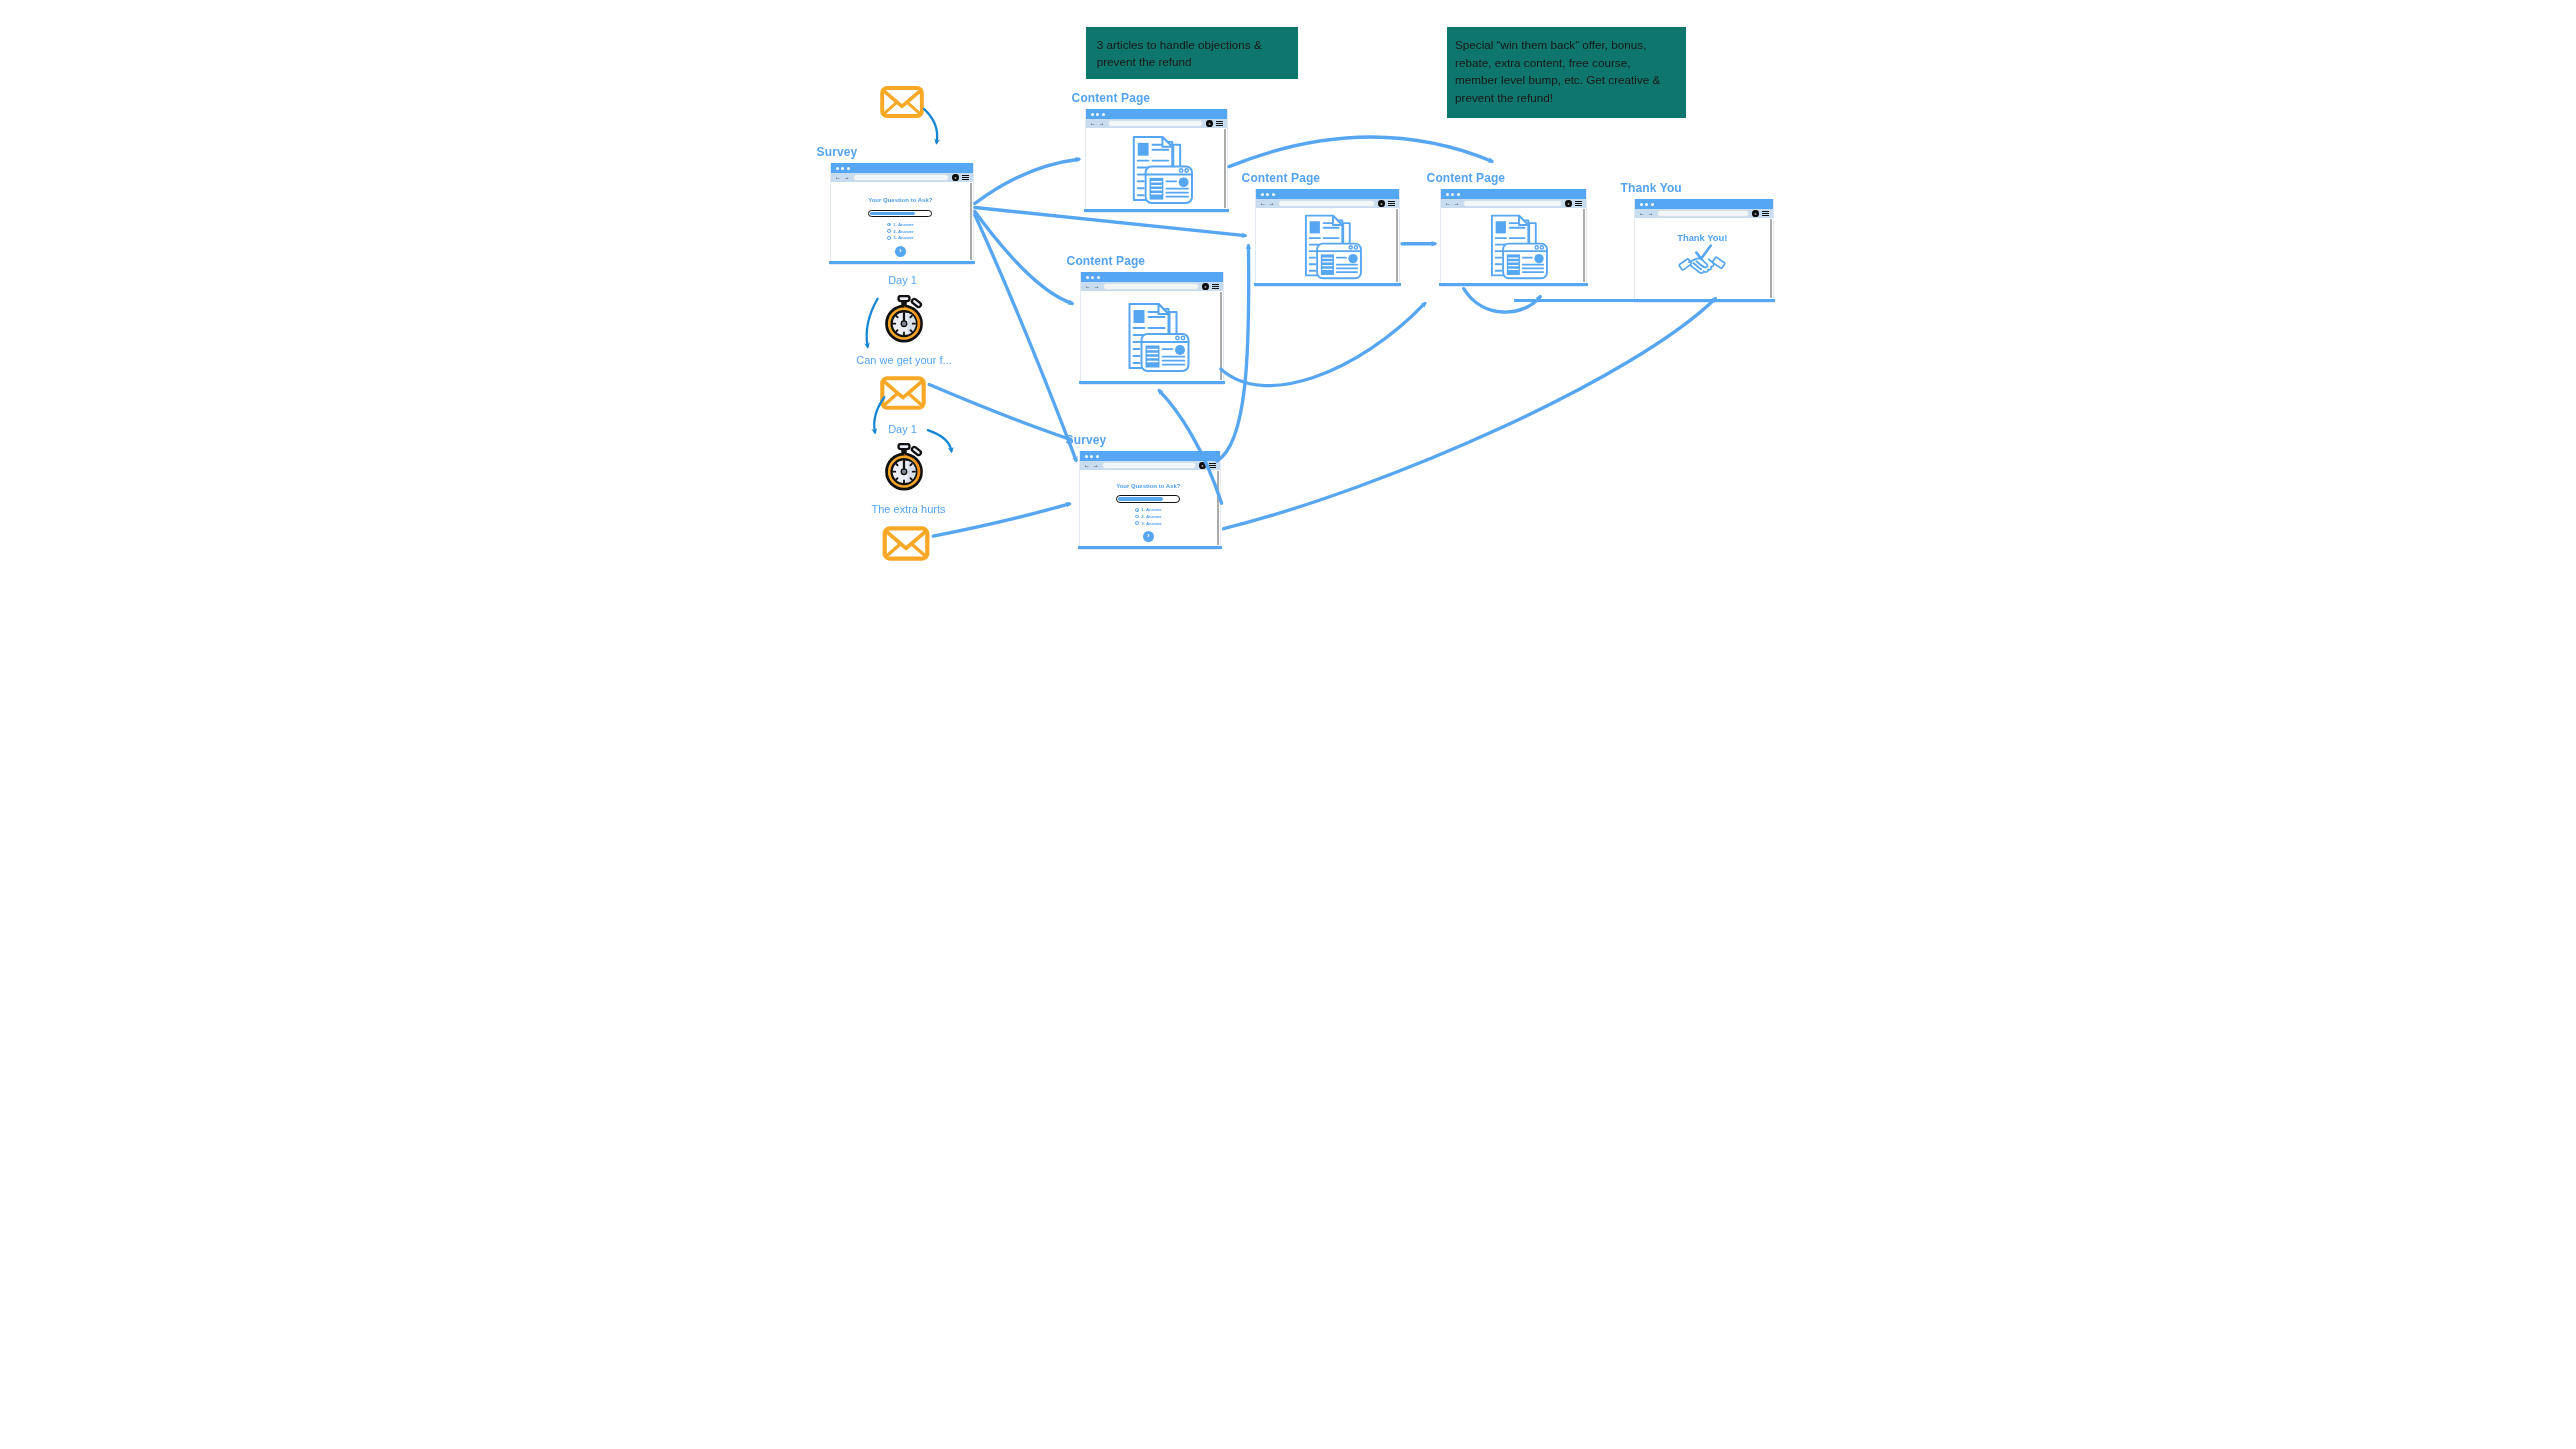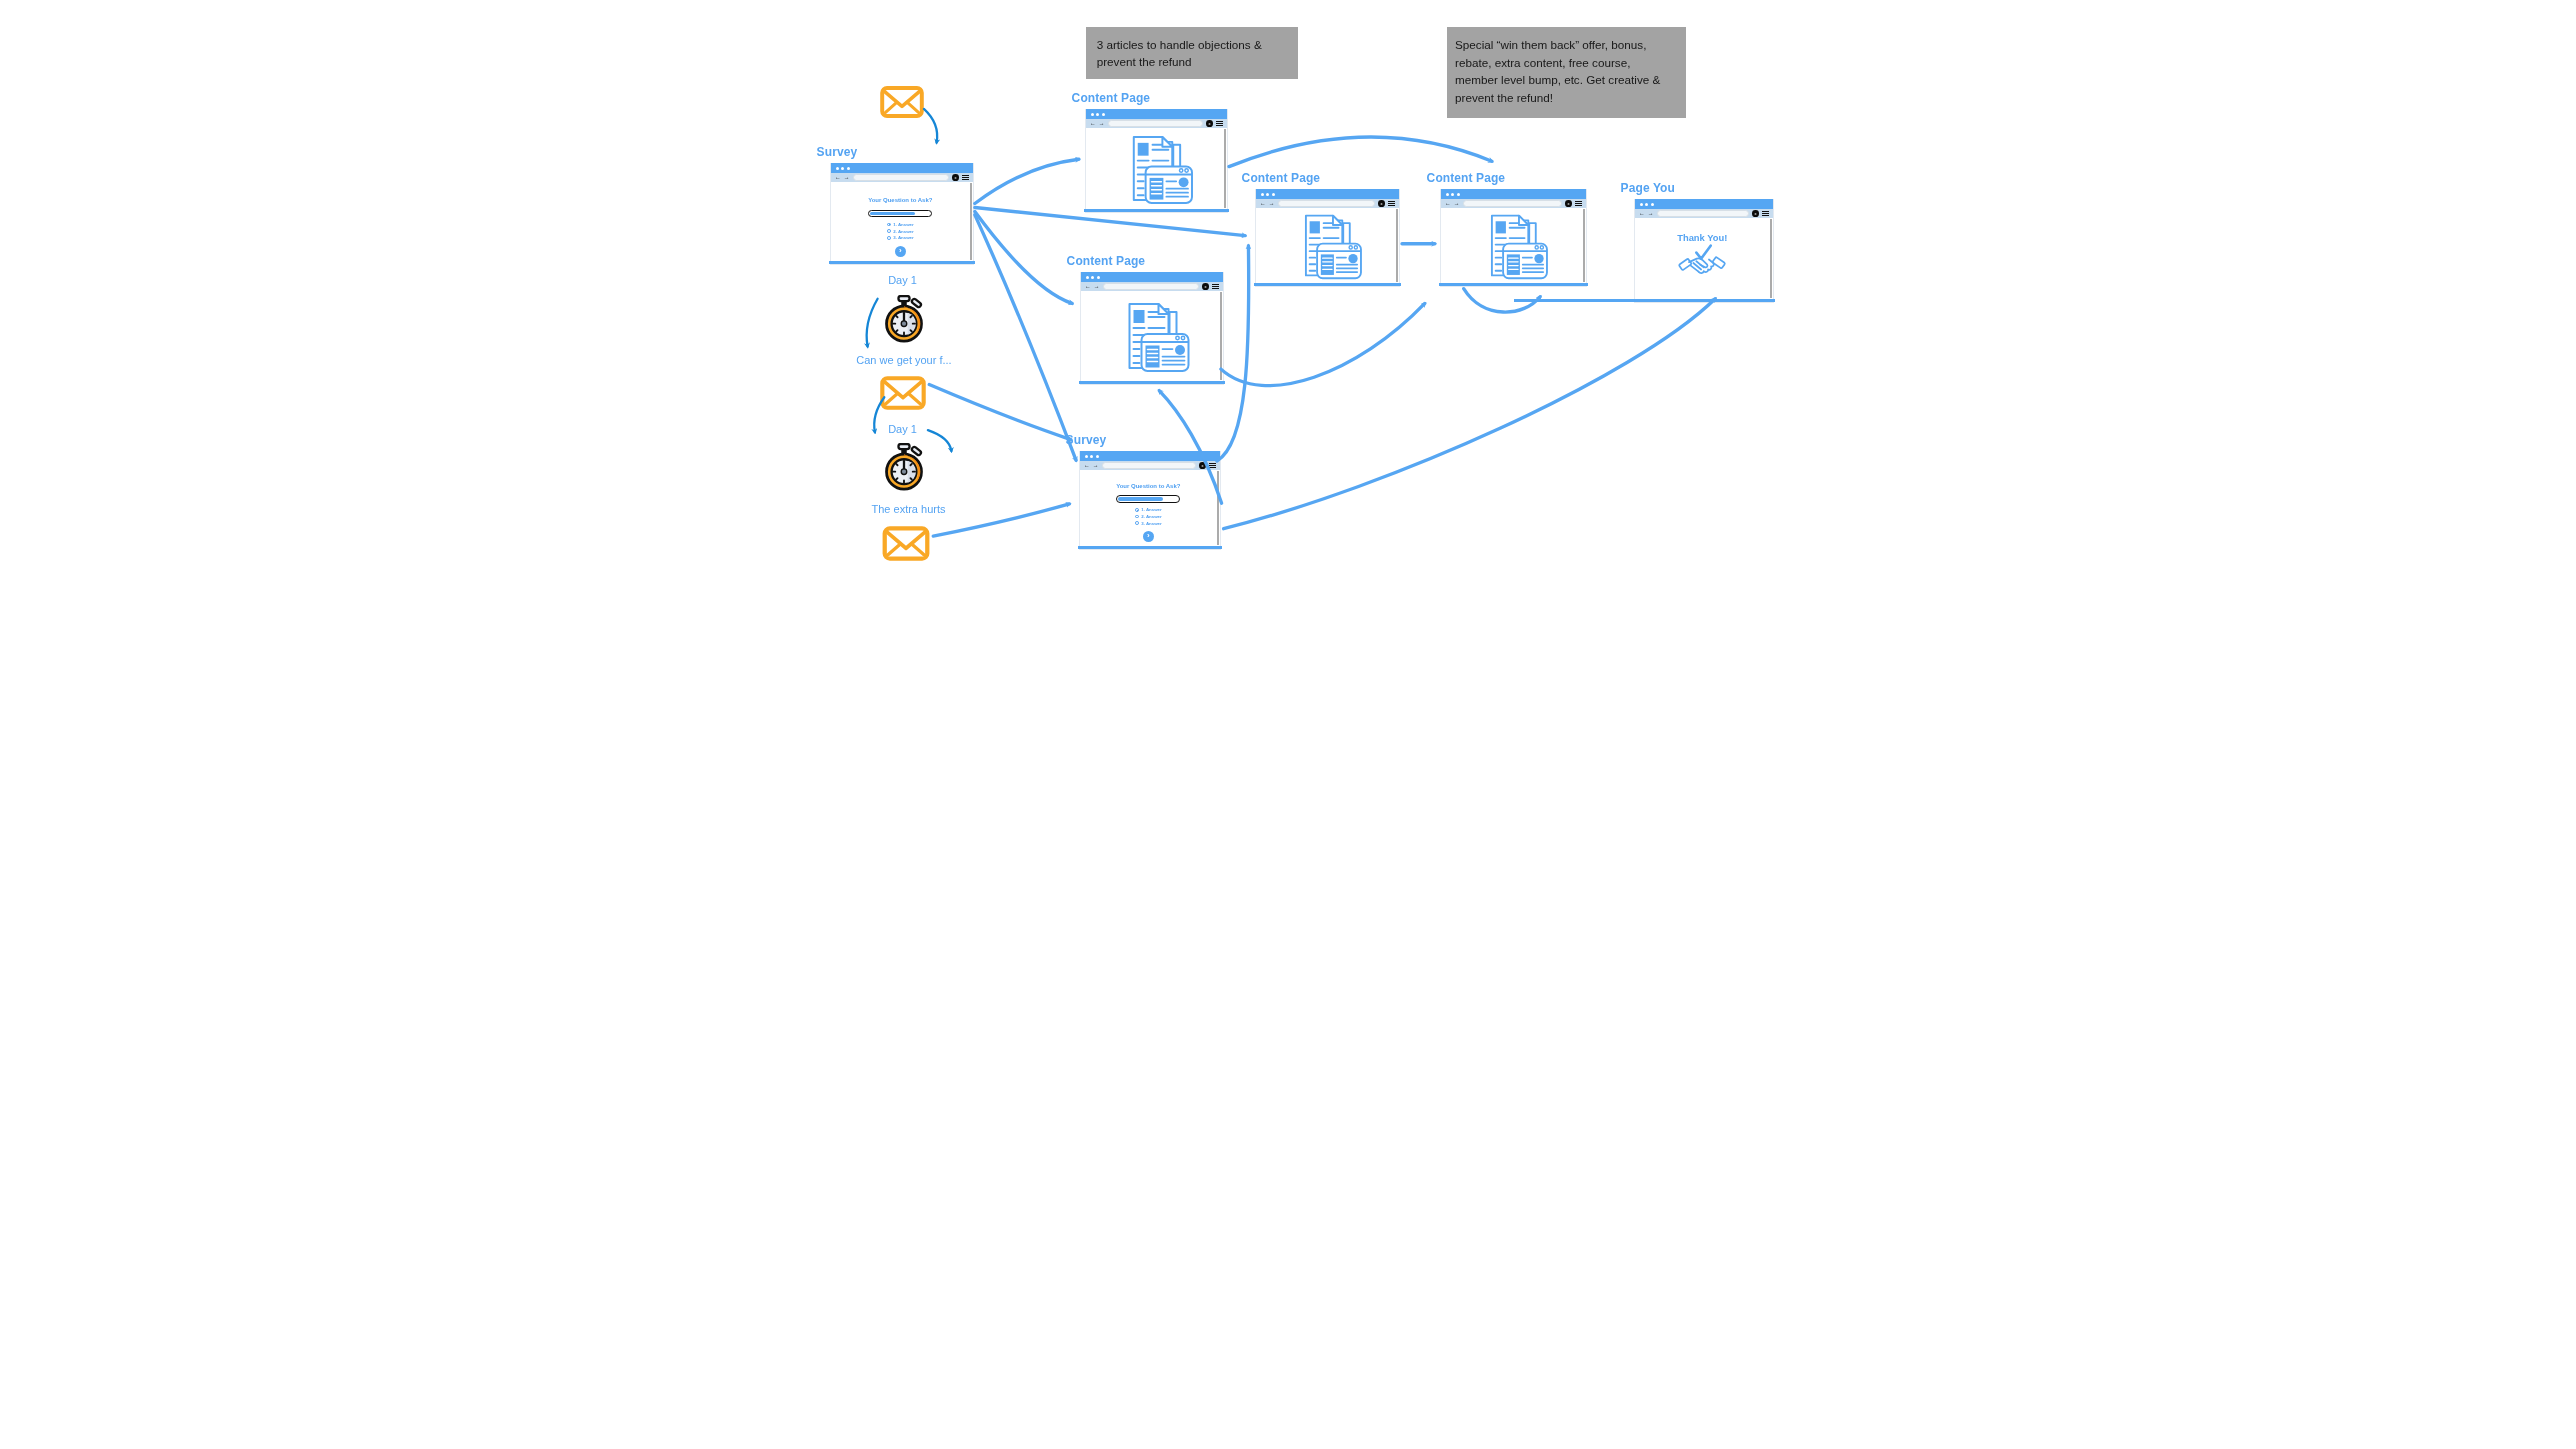--- a/index.html
+++ b/index.html
@@ -35,21 +35,21 @@
   .radio{width:3.7px;height:3.7px;border:0.7px solid #4E9FF1;border-radius:50%;position:relative;box-sizing:border-box;}
   .radio.sel::after{content:"";position:absolute;inset:0.7px;background:#4E9FF1;border-radius:50%;}
   .next-btn{width:11.4px;height:11.4px;border-radius:50%;background:#55A6F3;color:#fff;margin-top:5.4px;
     display:flex;align-items:center;justify-content:center;font-size:8px;font-weight:bold;line-height:1;padding-bottom:0.7px;box-sizing:border-box;}
 
   
   .ty-content{display:flex;flex-direction:column;align-items:center;padding-top:13.4px;}
   .ty-heading{font-size:9.4px;font-weight:bold;color:#54A3F2;}
 
   
-  .callout{position:absolute;background:#a3a3a3;color:#181818;font-size:11.7px;line-height:1.5;
+  .callout{position:absolute;background:#0f766e;color:#181818;font-size:11.7px;line-height:1.5;
     padding:8.7px 10.7px;box-sizing:border-box;}
 
   
   .rail-label{position:absolute;text-align:center;font-size:11px;font-weight:normal;color:#54A3F2;white-space:nowrap;}
   .icon-abs{position:absolute;}
 
   
   #arrow-layer{position:absolute;inset:0;pointer-events:none;}
 </style>
 </head>
@@ -485,21 +485,21 @@
           </div>
           <div class="next-btn">›</div>
         </div>
       </div>
       <div class="scrollbar"></div>
       <div class="bar-bottom"></div>
     </div>
   </div>
 
   <div class="win-group win-thankyou" style="left:861px;top:199px;width:140px;height:104px;">
-    <div class="win-label">Page You</div>
+    <div class="win-label">Thank You</div>
     <div class="browser">
       <div class="bar-top">
           <span class="dot"></span>
           <span class="dot"></span>
           <span class="dot"></span>
         </div>
       <div class="toolbar">
         <span class="nav-arrows">← →</span>
         <span class="urlbar"></span>
         <span class="close-circle">x</span>

